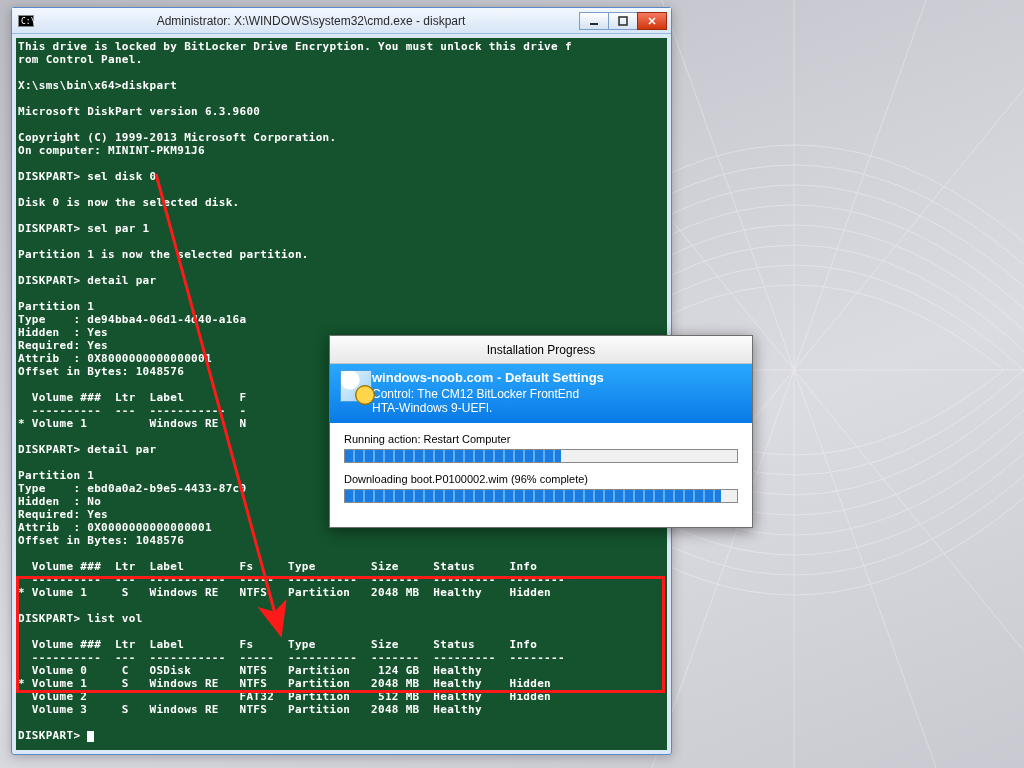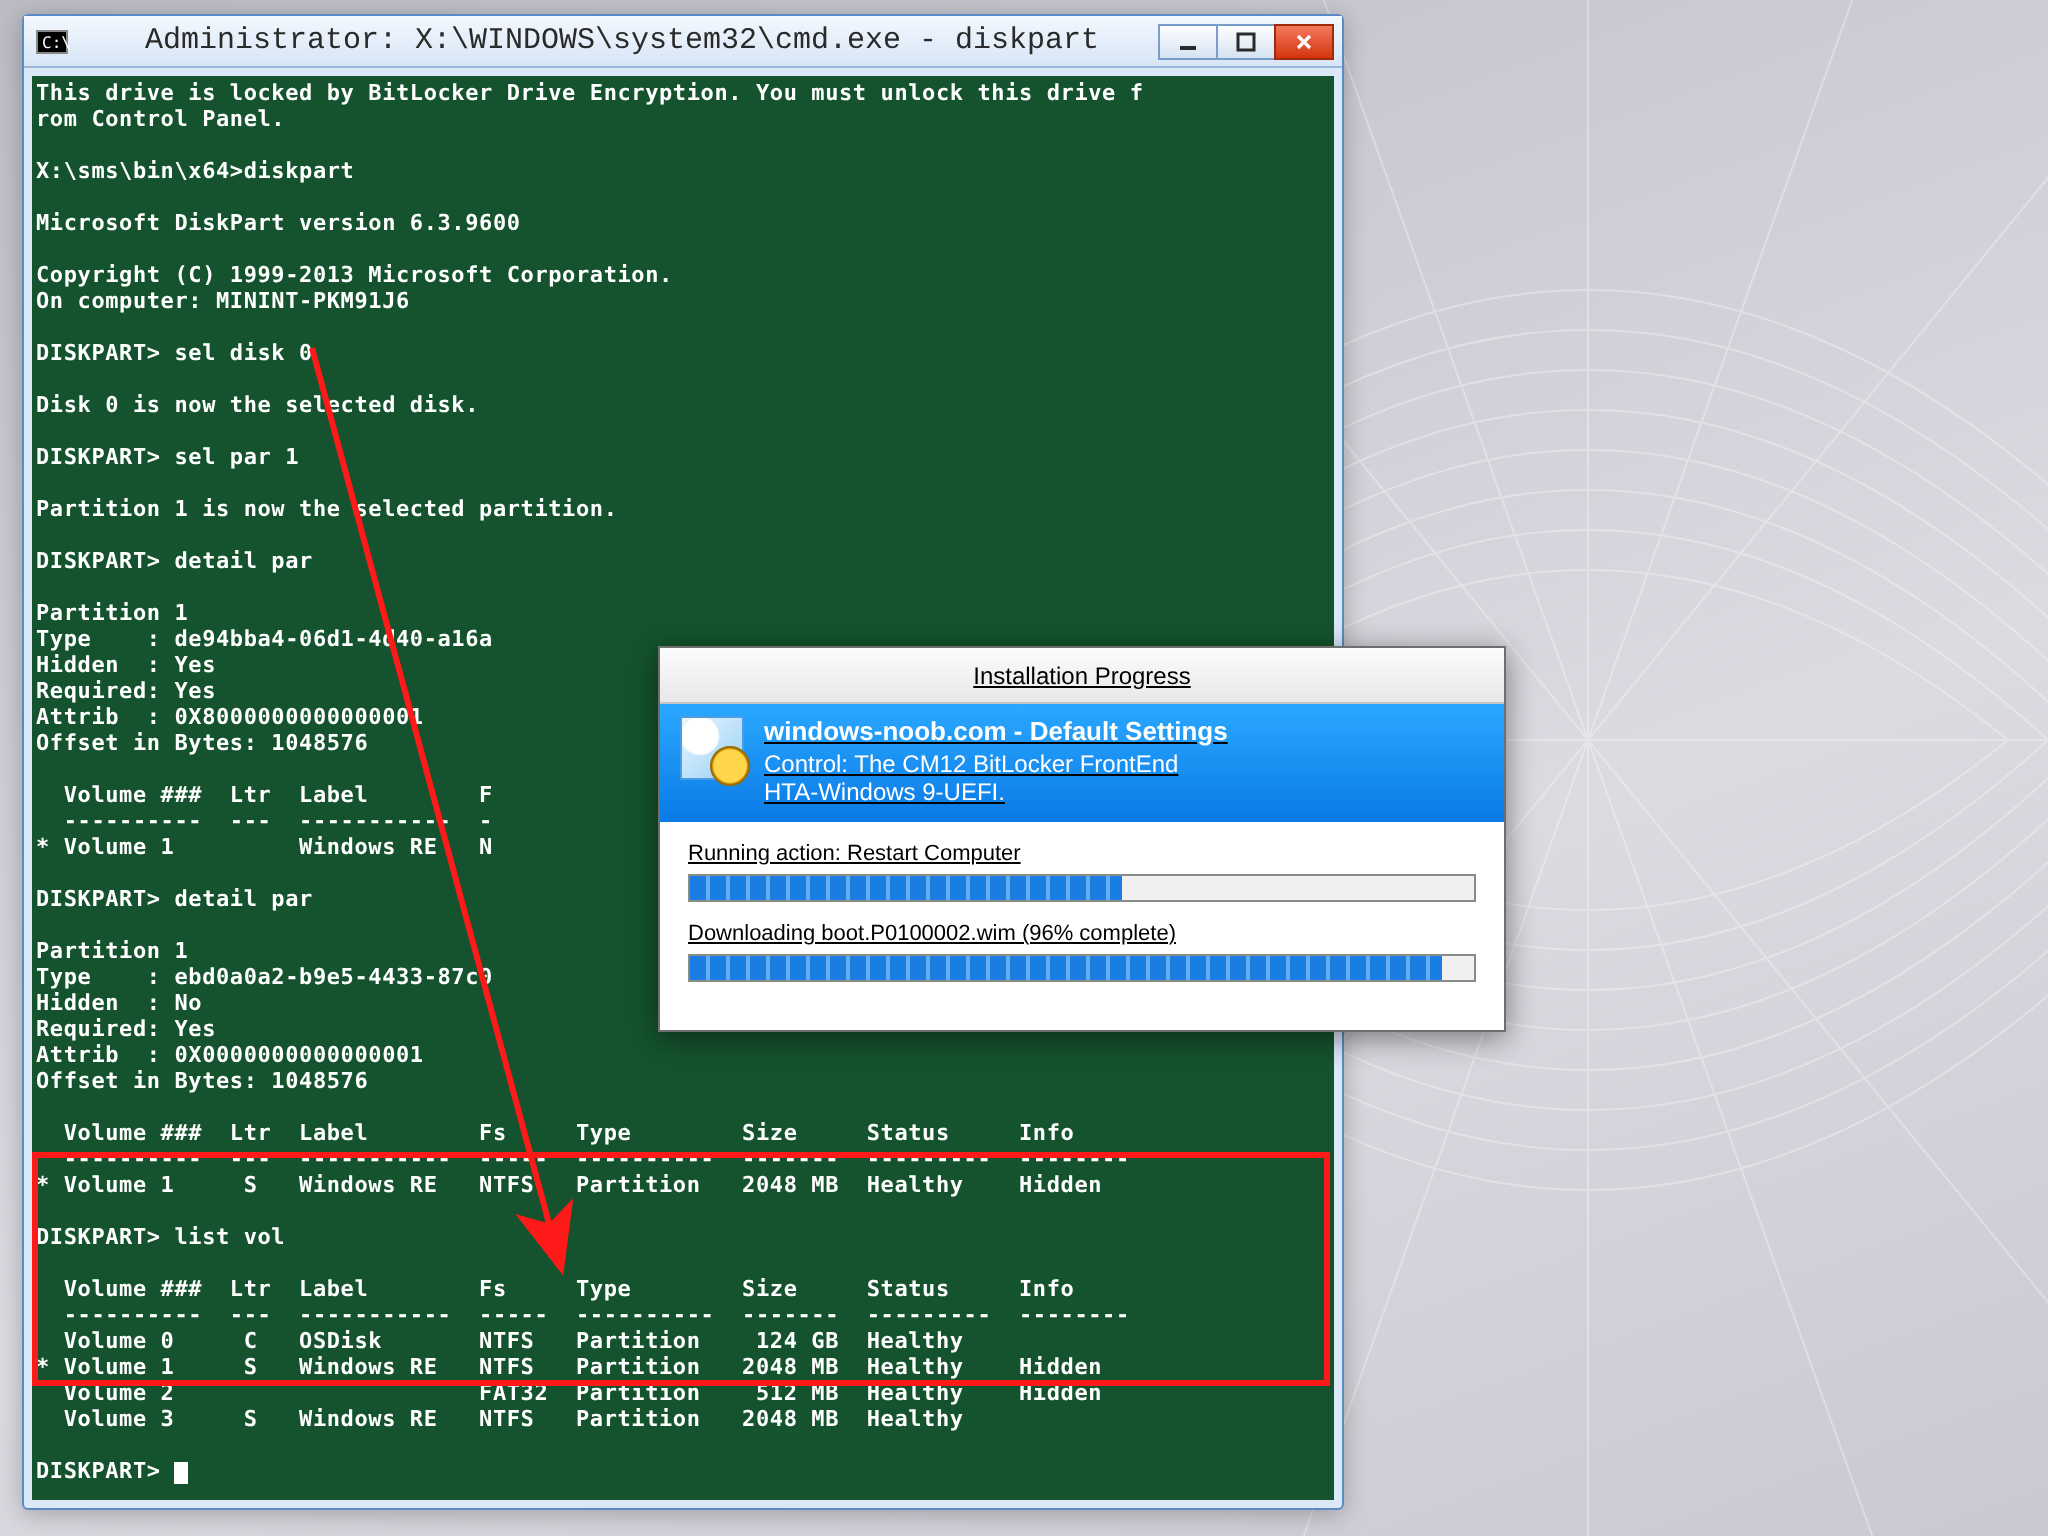--- a/index.html
+++ b/index.html
@@ -44,25 +44,24 @@
   .cmd-sysicon {
     width: 16px; height: 12px;
     background: #000; color: #fff;
     font: 8px/12px "Consolas", monospace;
     text-align: left; padding-left:2px;
     margin-right: 8px;
     border:1px solid #888;
   }
   .cmd-title {
     flex: 1;
-    font-size: 15px;
+    font-size: 12px;
     color: #2a2a2a;
     white-space: nowrap; overflow: hidden; text-overflow: ellipsis;
     text-align:center;
-    font-family:Liberation Mono, monospace;
   }
   .winbtns { display:flex; gap:0; }
   .winbtn {
     width: 30px; height: 18px;
     border: 1px solid #7a9ecb;
     background: linear-gradient(#fefefe,#d4e2f3);
     display:flex; align-items:center; justify-content:center;
     margin-left: -1px;
   }
   .winbtn.close { background: linear-gradient(#f6795f,#d1360e); border-color:#9c2a0c; }
@@ -80,40 +79,39 @@
     position: relative;
   }
   .cursor {
     display:inline-block; width:7px; height:11px; background:#fff;
     vertical-align: text-bottom;
   }
 
   
   .dlg {
     position: absolute;
-    left: 329px; top: 323px;
+    left: 329px; top: 335px;
     width: 424px;
     border: 1px solid #6e6e6e;
     box-shadow: 0 3px 14px rgba(0,0,0,.45);
     background: #fff;
     font-size: 11px;
-    text-decoration: underline;
   }
   .dlg-titlebar {
     height: 28px;
     background: linear-gradient(#fcfcfc,#e8e8e8);
     border-bottom: 1px solid #c4c4c4;
     display:flex; align-items:center; justify-content:center;
     color:#000; font-size:12px;
   }
   .dlg-banner {
     background: linear-gradient(#2aa8ff,#0a7ae6);
     color: #fff;
     padding: 6px 10px 8px 10px;
-    display:flex; gap:10px;
+    display:flex; 
     align-items:flex-start;
   }
   .dlg-icon {
     width:32px; height:32px;
     background:
       radial-gradient(circle at 30% 30%, #fff 0 9px, transparent 10px),
       linear-gradient(135deg,#e9f6ff,#97d0f5);
     border:1px solid #4a9de3;
     position:relative;
     flex-shrink:0;

